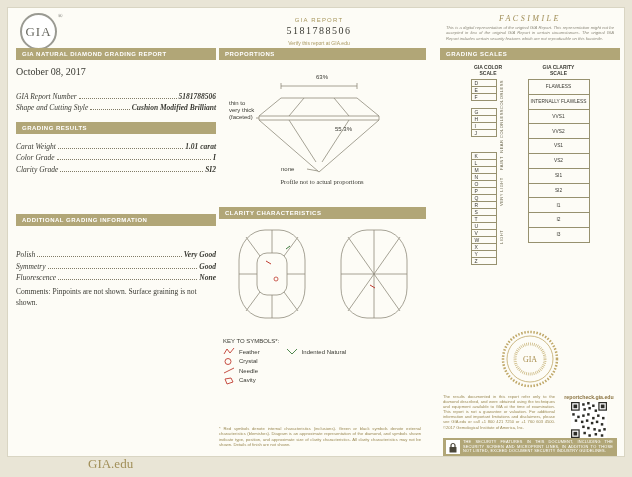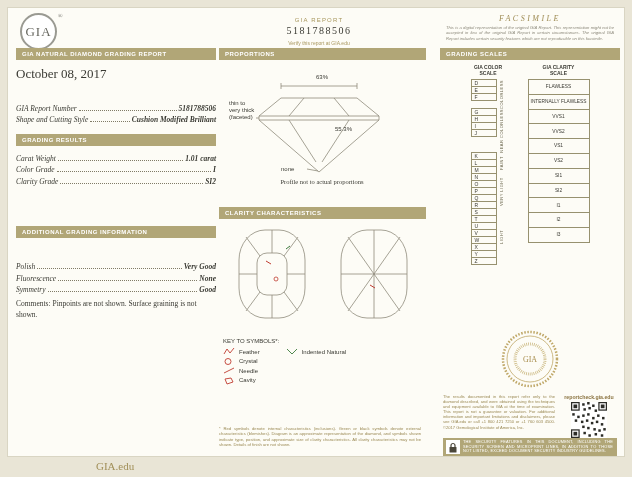--- a/index.html
+++ b/index.html
@@ -27,21 +27,21 @@
   .ch-verify { font-size: 5px; color: #a8975e; margin-top: 4px; font-family: "Liberation Sans", sans-serif; }
   .facs { position: absolute; right: 10px; top: 6px; width: 168px; font-style: italic; }
   .facs-title { text-align: center; font-size: 8px; letter-spacing: 2.5px; color: #9f8c55; }
   .facs-body { margin-top: 2px; font-size: 4.2px; line-height: 5.3px; color: #8d8a7c;
     text-align: justify; font-family: "Liberation Sans", sans-serif; }
   
   .bar { background: #b1a677; color: #fff; font-family: "Liberation Sans", sans-serif;
     font-size: 6px; font-weight: bold; letter-spacing: .5px; padding: 3px 6px; text-transform: uppercase; }
   
   .col-left { position: absolute; left: 8px; top: 40px; width: 200px; }
-  .date-line { font-size: 13px; margin: 6px 0 19px 0; }
+  .date-line { font-size: 10px; margin: 6px 0 12px 0; }
   .row { display: flex; align-items: flex-end; font-size: 7.5px; height: 11.5px; font-style: italic; }
   .row .label { white-space: nowrap; }
   .row .leader { flex: 1; border-bottom: 1px dotted #807b66; margin: 0 2px 2px 2px; }
   .row .value { white-space: nowrap; font-weight: bold; }
   .mt10 { margin-top: 10px; } .mt40 { margin-top: 40px; }
   .comments { font-size: 7.5px; line-height: 11px; margin-top: 4px; }
   
   .col-mid { position: absolute; left: 211px; top: 40px; width: 207px; height: 410px; }
   .prop { position: relative; width: 206px; height: 116px; margin-top: 14px; }
   .prop svg { position: absolute; left: 0; top: 0; }
@@ -82,21 +82,21 @@
     font-family: "Liberation Sans", sans-serif; }
   .rc-side { width: 56px; text-align: center; }
   .rc-link { font-size: 5.2px; font-weight: bold; color: #8a7340; font-family: "Liberation Sans", sans-serif; }
   .rc-side svg { margin-top: 2px; }
   .sec { position: absolute; bottom: 2px; left: 3px; right: 3px; height: 18px; background: #b1a677;
     display: flex; align-items: center; }
   .sec-lock { width: 14px; height: 14px; background: #fff; margin: 0 3px; display: flex;
     align-items: center; justify-content: center; flex: none; }
   .sec-text { flex: 1; color: #fff; font-size: 3.9px; line-height: 4.8px; text-transform: uppercase;
     letter-spacing: .2px; font-family: "Liberation Sans", sans-serif; padding-right: 4px; text-align: justify; }
-  .site { position: absolute; left: 96px; bottom: 5px; font-size: 11px; color: #a18f58; }
+  .site { position: absolute; left: 88px; bottom: 5px; font-size: 13px; color: #a18f58; }
   .diagram-stroke { stroke: #8f8c7c; fill: none; stroke-width: .8; }
 </style>
 </head>
 <body>
 
 <div class="page">
 
   <div class="logo">
     <div class="logo-circle">
       <span class="logo-text">GIA</span>
@@ -147,28 +147,28 @@
         <span class="value">SI2</span>
     </div>
 
     <div class="bar mt40">ADDITIONAL GRADING INFORMATION</div>
     <div class="row" style="margin-top:22px">
       <span class="label">Polish</span>
         <span class="leader"></span>
         <span class="value">Very Good</span>
     </div>
     <div class="row">
+      <span class="label">Symmetry</span>
+        <span class="leader"></span>
+        <span class="value">Good</span>
+    </div>
+    <div class="row">
       <span class="label">Fluorescence</span>
         <span class="leader"></span>
         <span class="value">None</span>
-    </div>
-    <div class="row">
-      <span class="label">Symmetry</span>
-        <span class="leader"></span>
-        <span class="value">Good</span>
     </div>
     <div class="comments">Comments: Pinpoints are not shown. Surface graining is not shown.</div>
   </div>
 
   <div class="col-mid">
     <div class="bar">PROPORTIONS</div>
 
     <div class="prop">
       <svg width="206" height="116" viewBox="0 0 206 116">
         <path class="diagram-stroke" d="M62,12 H138 M62,9 V15 M138,9 V15"></path>

